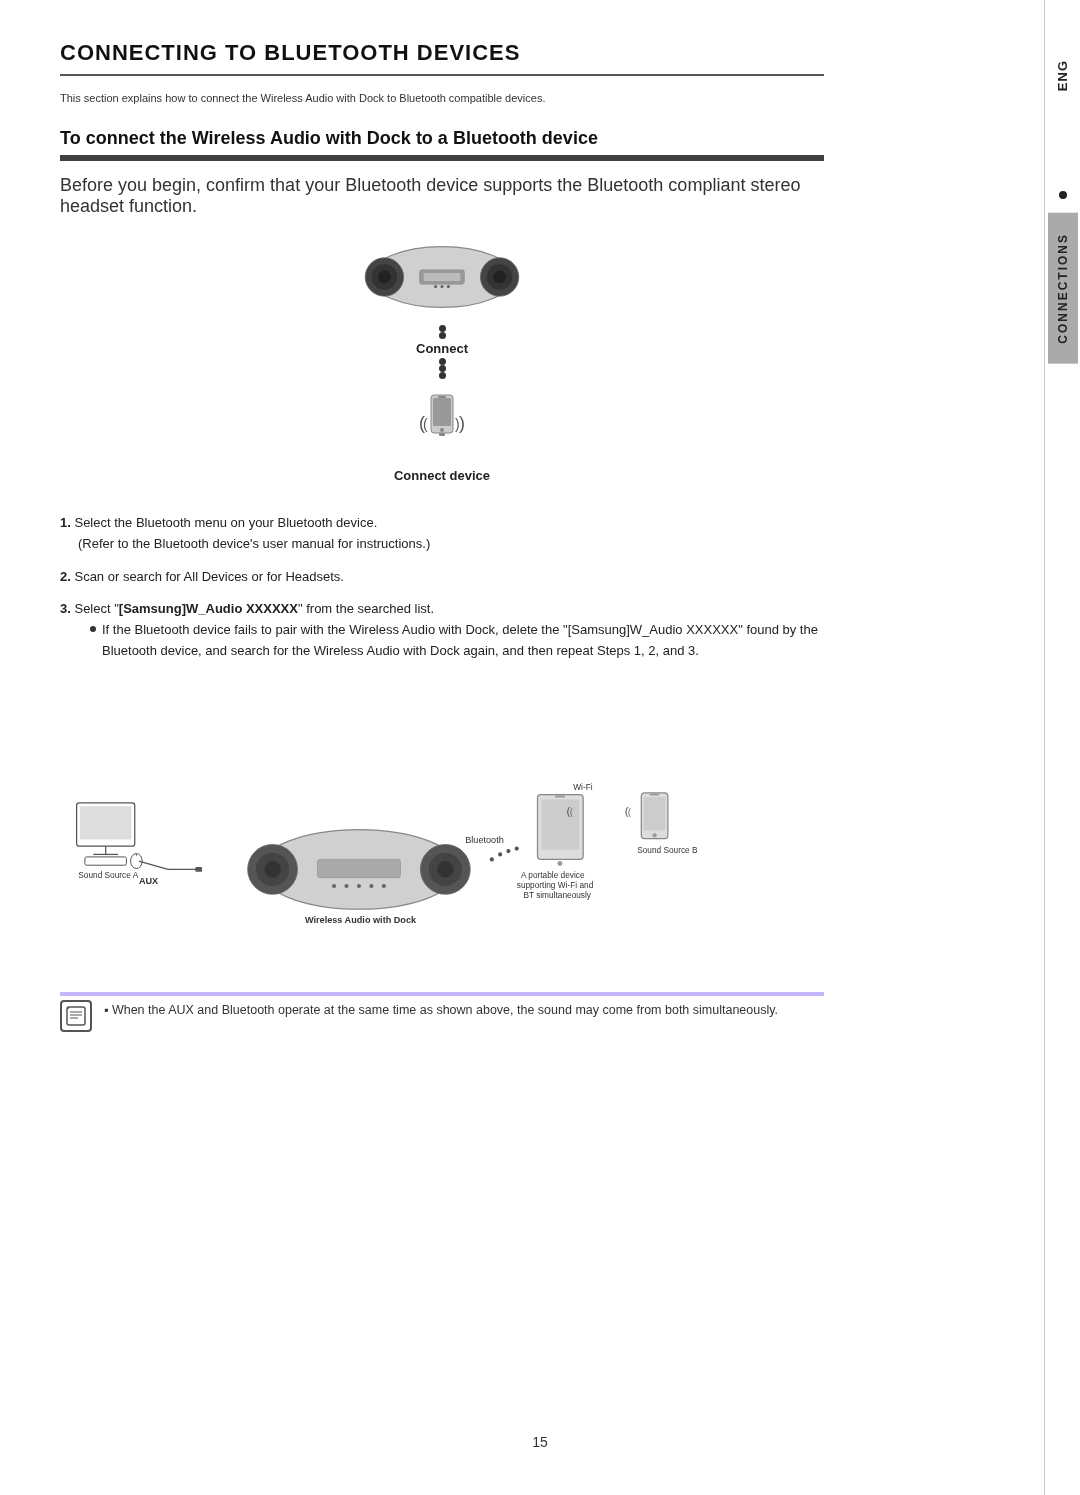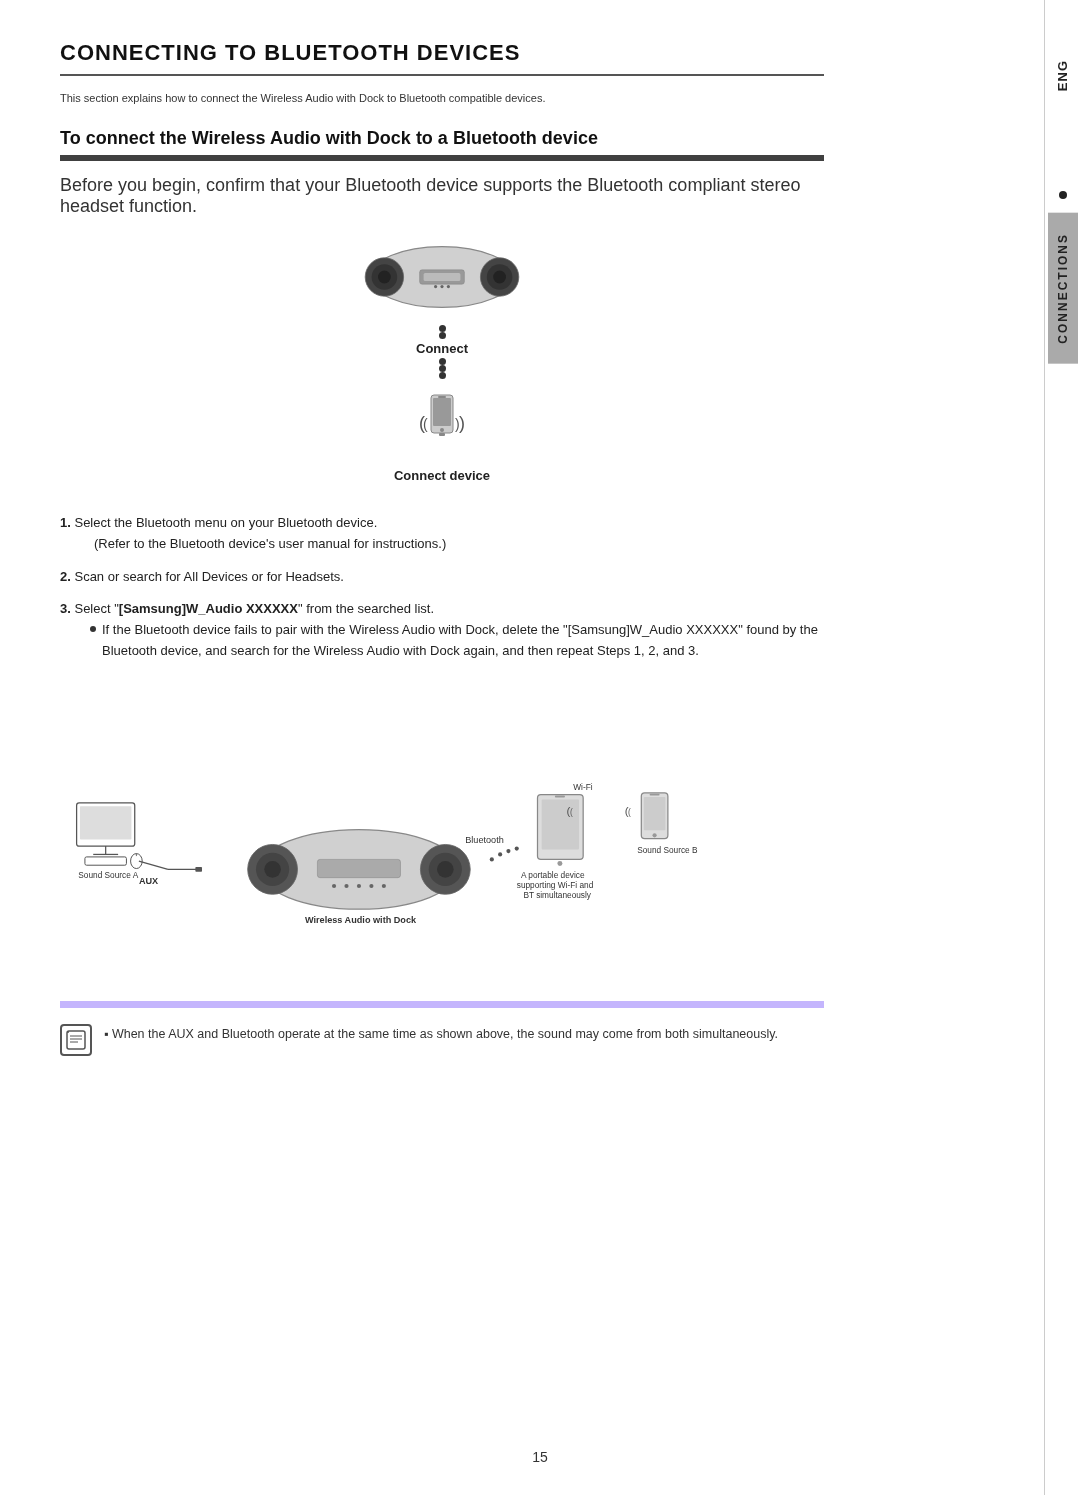--- a/index.html
+++ b/index.html
@@ -203,23 +203,23 @@
     .diagram-section {
       margin: 30px 0 20px 0;
       position: relative;
       height: 280px;
     }
 
     
     .note-section {
       display: flex;
       align-items: flex-start;
-      border-top: 7px solid #c4b5fd;
-      padding-top: 16px;
-      margin-top: 29px;
+      border-top: 4px solid #c4b5fd;
+      padding-top: 4px;
+      margin-top: 20px;
       gap: 12px;
     }
 
     .note-icon {
       width: 32px;
       height: 32px;
       border: 2px solid #555;
       border-radius: 4px;
       display: flex;
       align-items: center;
@@ -231,21 +231,21 @@
 
     .note-text {
       font-size: 12.5px;
       color: #333;
       line-height: 1.6;
     }
 
     
     .page-number {
       position: absolute;
-      bottom: 30px;
+      bottom: 45px;
       left: 50%;
       transform: translateX(-50%);
       font-size: 14px;
       color: #333;
     }
 
     
     .diagram-svg {
       width: 100%;
       height: 280px;
@@ -316,21 +316,21 @@
       </svg>
 
       <span class="external-device-label">Connect device</span>
     </div>
 
     <div class="steps-section">
 
       <div class="step">
         <span class="step-number"><strong>1</strong>. </span>
         <span>Select the Bluetooth menu on your Bluetooth device.</span><br>
-        <span style="margin-left:34px;">(Refer to the Bluetooth device's user manual for instructions.)</span>
+        <span style="margin-left:18px;">(Refer to the Bluetooth device's user manual for instructions.)</span>
       </div>
 
       <div class="step">
         <span class="step-number"><strong>2</strong>. </span>
         <span>Scan or search for All Devices or for Headsets.</span>
       </div>
 
       <div class="step">
         <span class="step-number"><strong>3</strong>. </span>
         <span>Select "</span><span class="bold-text">[Samsung]W_Audio XXXXXX</span><span>" from the searched list.</span>

